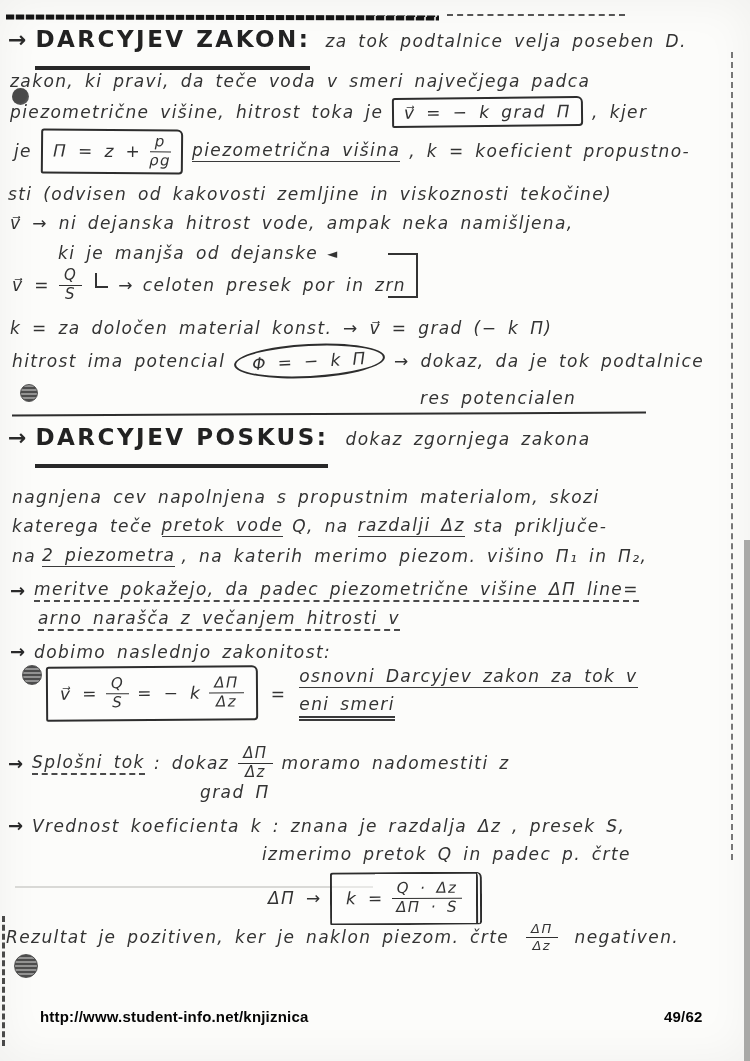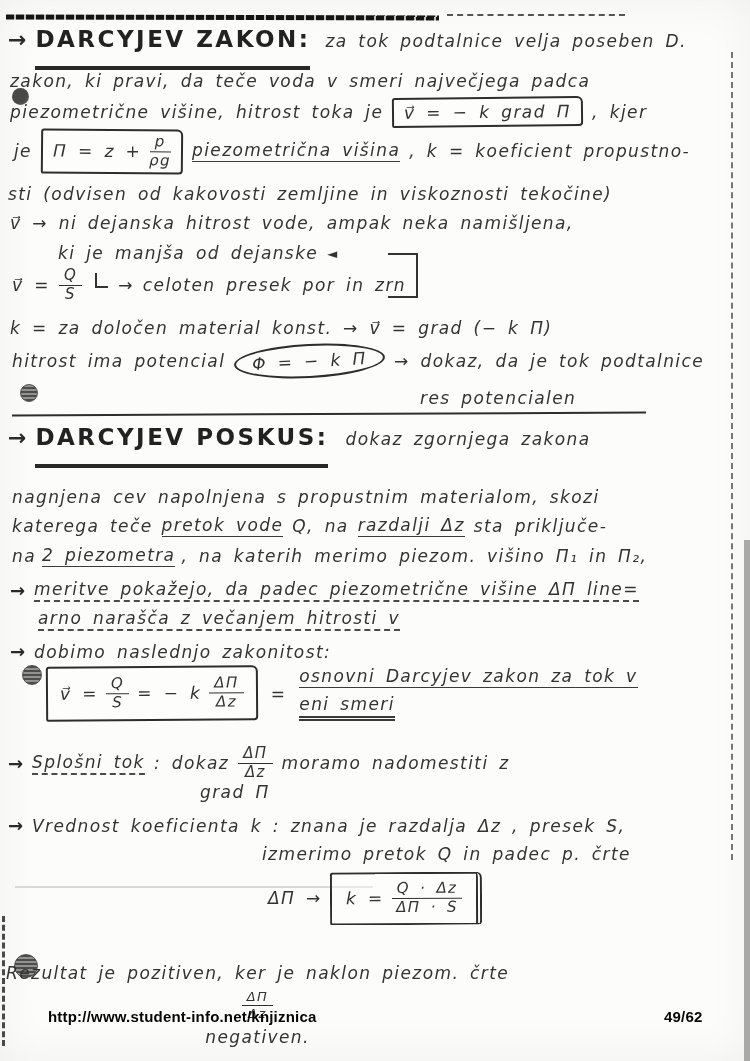--- a/index.html
+++ b/index.html
@@ -242,29 +242,29 @@
     <span class="hw">ΔΠ  →</span>
     <span class="fbox fbox2 hw" style="padding:7px 14px;transform:rotate(-0.3deg);">
       <span>k =</span>
       <span class="frac small-math">
         <span class="fnum">Q · Δz</span>
         <span class="fden">ΔΠ · S</span>
       </span>
     </span>
   </div>
 
-  <div class="row" style="top:963px;left:6px;gap:7px;flex-direction:column;">
+  <div class="row" style="top:922px;left:6px;gap:17px;">
     <span class="hw">Rezultat je pozitiven, ker je naklon piezom. črte</span>
     <span class="frac hw" style="font-size:13px;">
       <span class="fnum">ΔΠ</span>
       <span class="fden">Δz</span>
     </span>
     <span class="hw">negativen.</span>
   </div>
 
-  <div class="row" style="top:1008px;left:48px;justify-content:center;">
+  <div class="row" style="top:1008px;left:40px;justify-content:center;">
     <span class="footer-text">http://www.student-info.net/knjiznica</span>
   </div>
   <div class="row" style="top:1008px;left:664px;">
     <span class="footer-text">49/62</span>
   </div>
 
 </div>
 
 </body></html>

